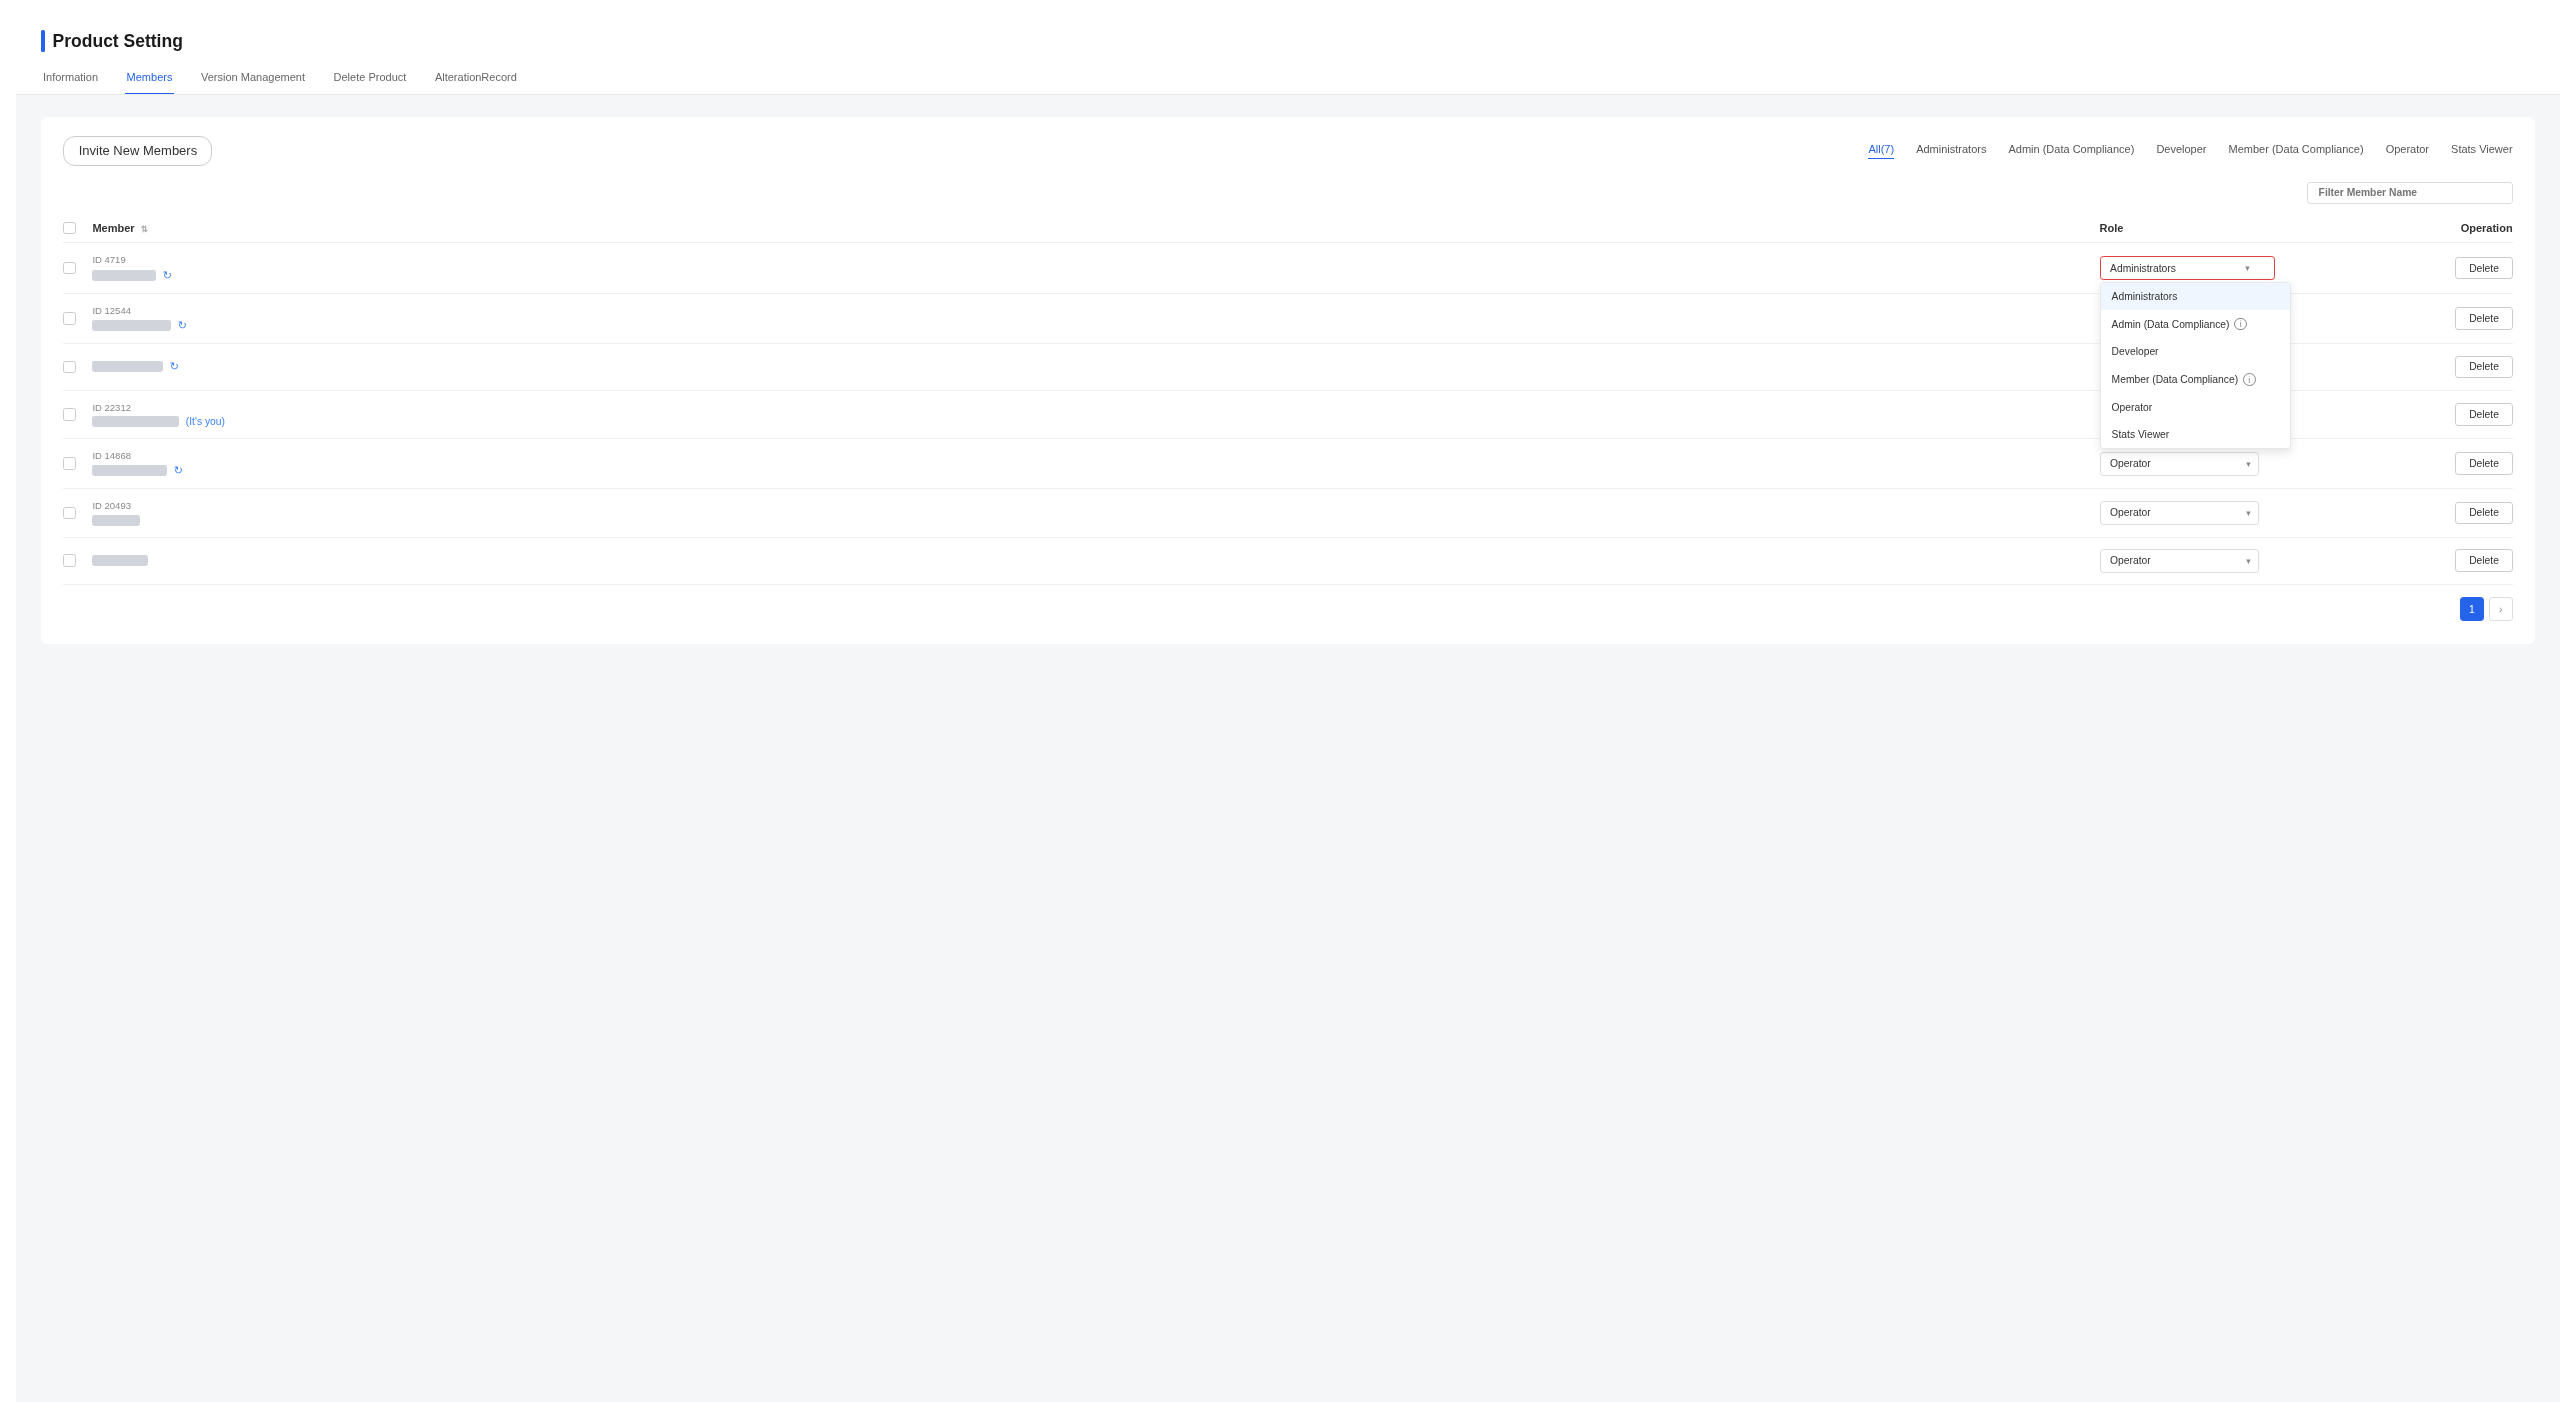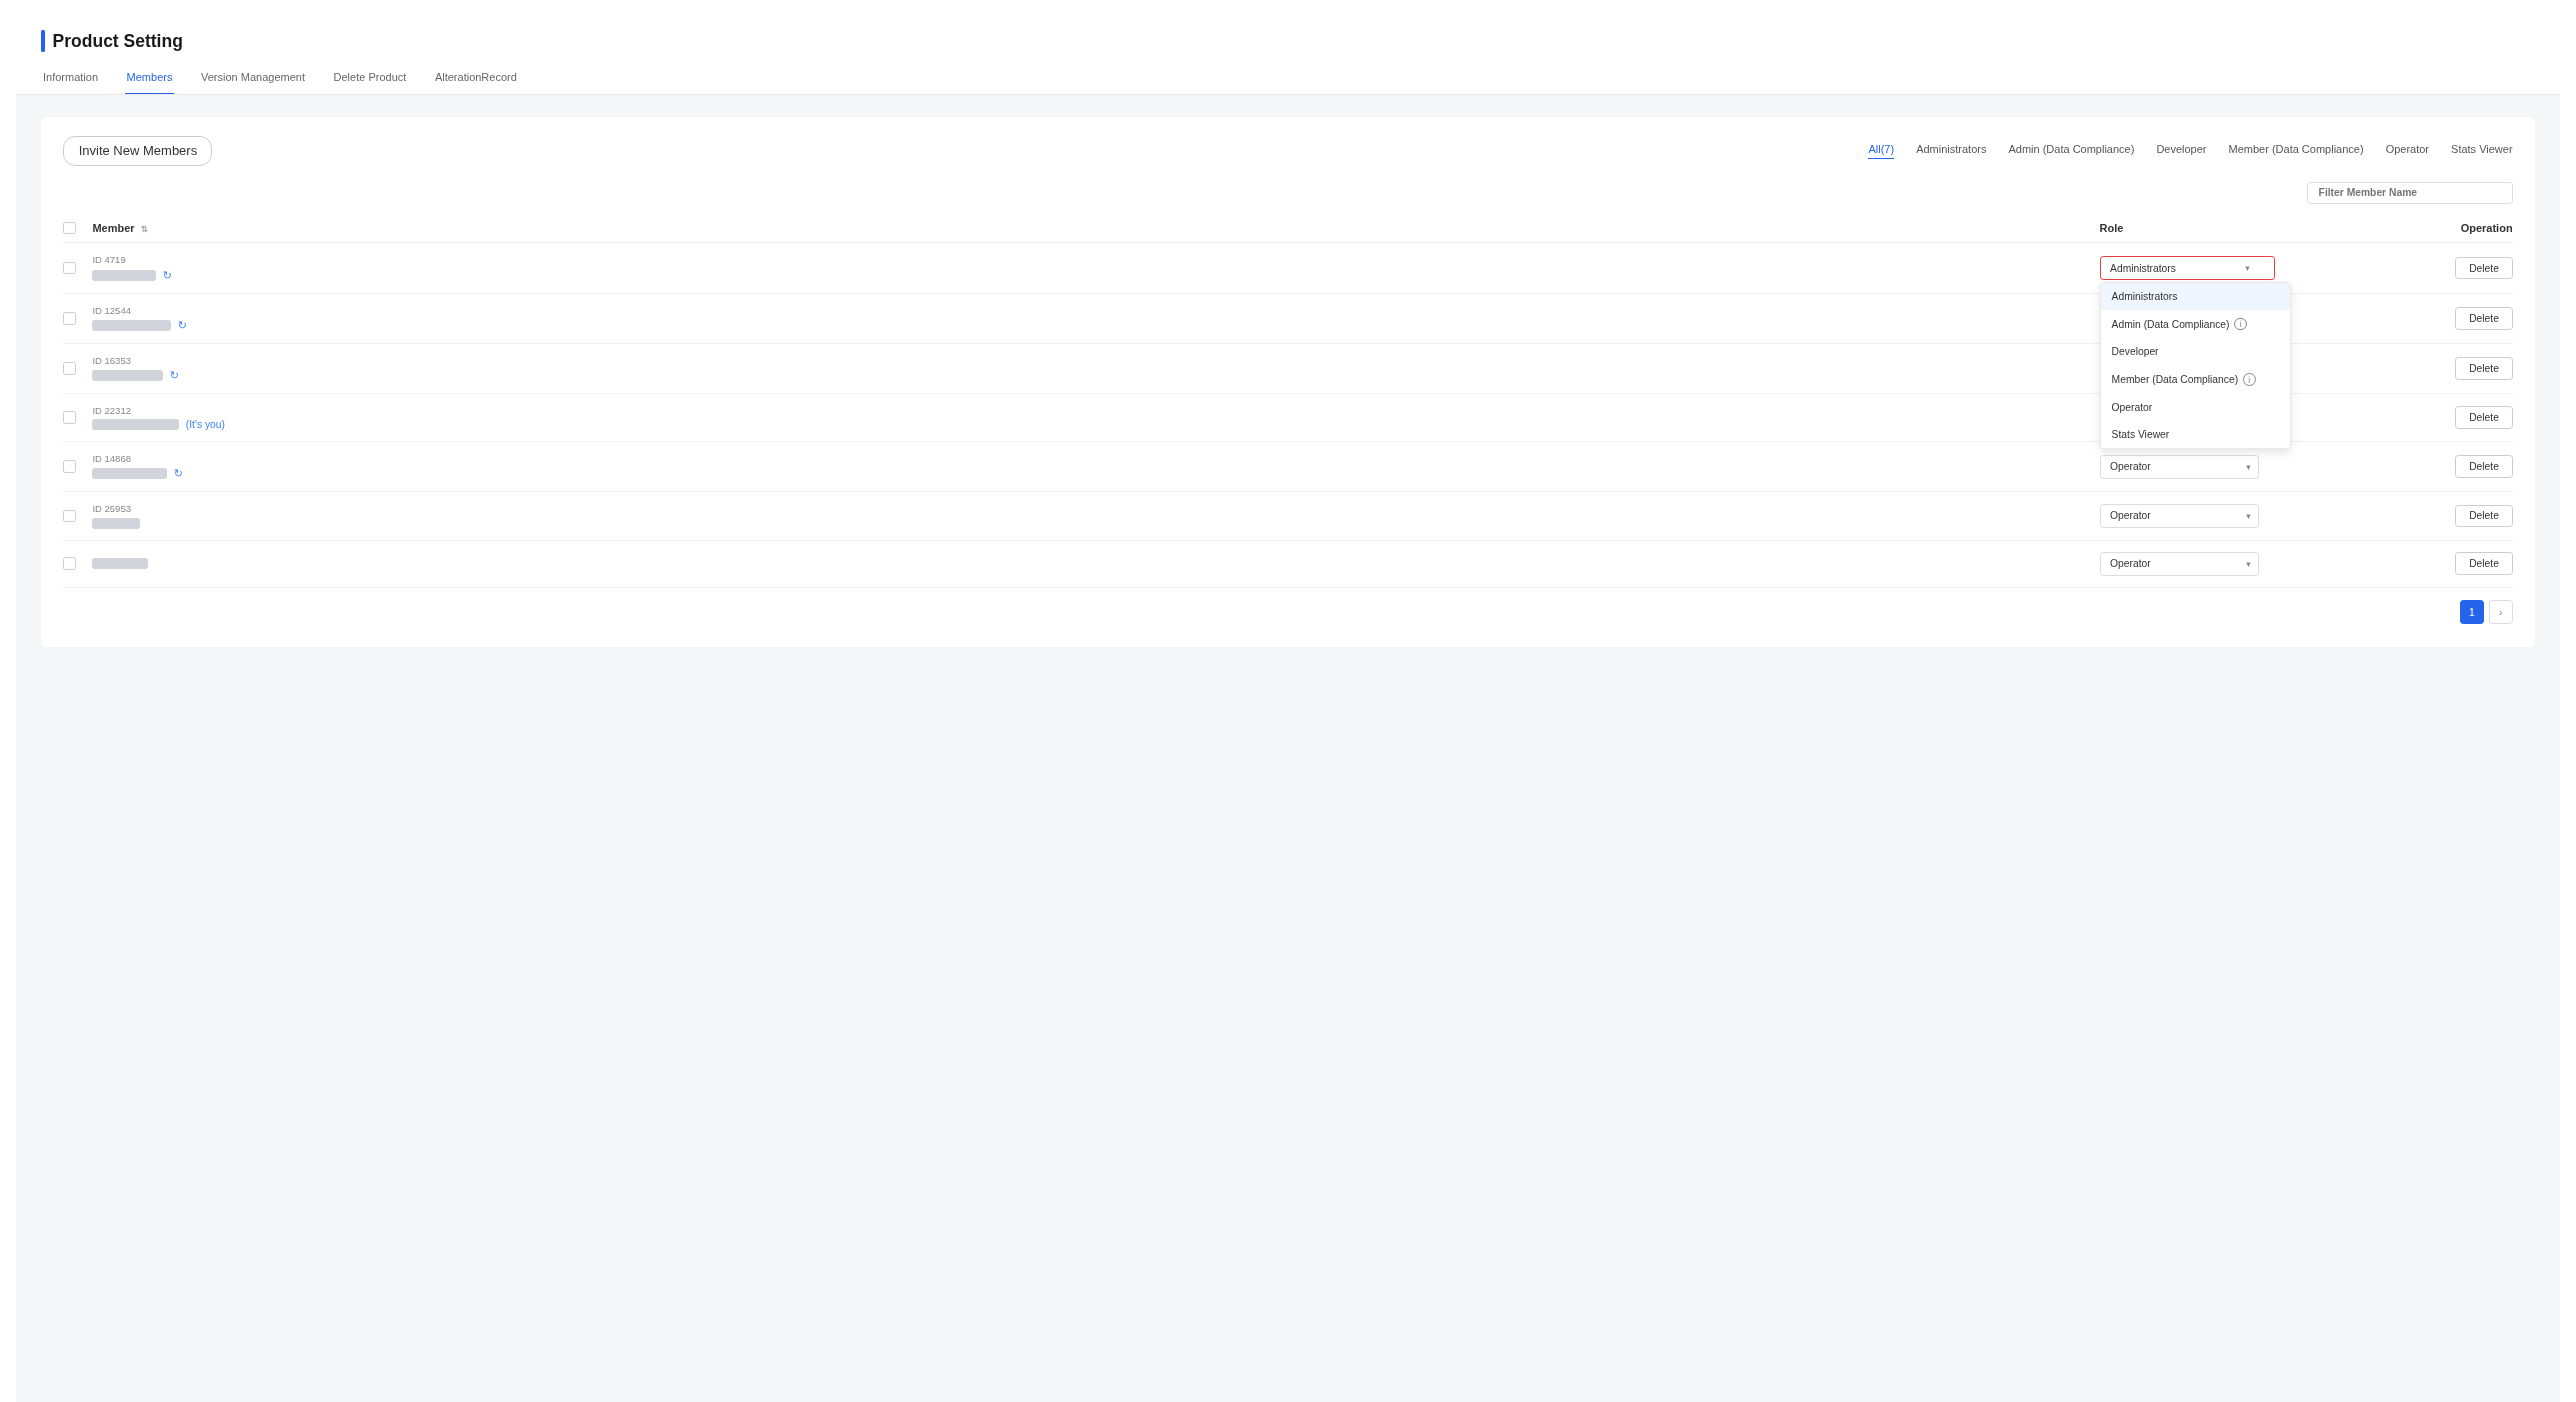--- a/index.html
+++ b/index.html
@@ -408,21 +408,20 @@
                 <span class="dropdown-arrow">▾</span>
               </div>
             </div>
             <div class="operation-col">
               <button class="delete-btn">Delete</button>
             </div>
           </div>
           <div class="table-row">
             <div class="checkbox"></div>
             <div class="member-info">
-              <span class="member-id">ID 16353</span>
               <div class="member-name-bar">
                 <span class="blurred-name" style="width: 71px;"></span>
                 <span style="color: rgb(59, 130, 246); font-size: 11px; cursor: pointer;">↻</span>
               </div>
             </div>
             <div class="role-dropdown" style="position: relative;">
               <div style="position: relative; width: 159px;">
                 <div class="dropdown-select" style="display: flex; align-items: center; justify-content: space-between; padding: 5.6px 24px 5.6px 9.5px; width: 159px;">
                   <span>Administrators</span>
                 </div>
@@ -471,21 +470,21 @@
                 <span class="dropdown-arrow">▾</span>
               </div>
             </div>
             <div class="operation-col">
               <button class="delete-btn">Delete</button>
             </div>
           </div>
           <div class="table-row">
             <div class="checkbox"></div>
             <div class="member-info">
-              <span class="member-id">ID 25953</span>
+              <span class="member-id">ID 20493</span>
               <div class="member-name-bar">
                 <span class="blurred-name" style="width: 48px;"></span>
               </div>
             </div>
             <div class="role-dropdown" style="position: relative;">
               <div style="position: relative; width: 159px;">
                 <div class="dropdown-select" style="display: flex; align-items: center; justify-content: space-between; padding: 5.6px 24px 5.6px 9.5px; width: 159px;">
                   <span>Operator</span>
                 </div>
                 <span class="dropdown-arrow">▾</span>

